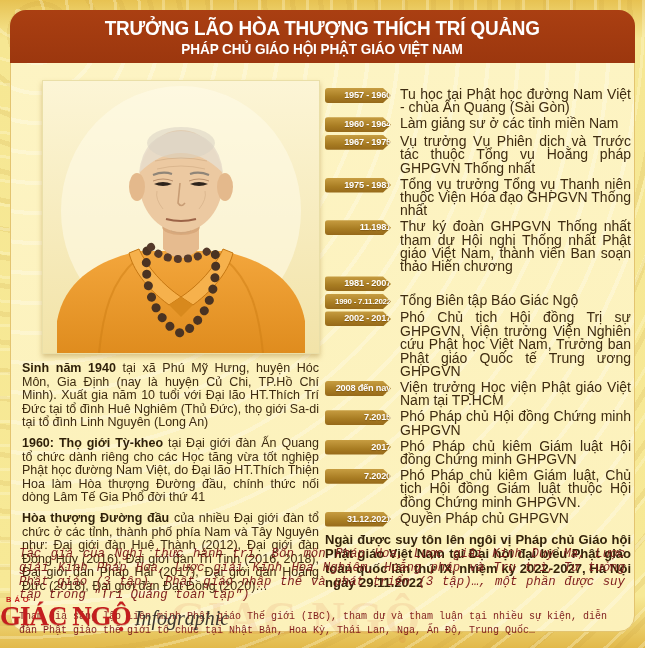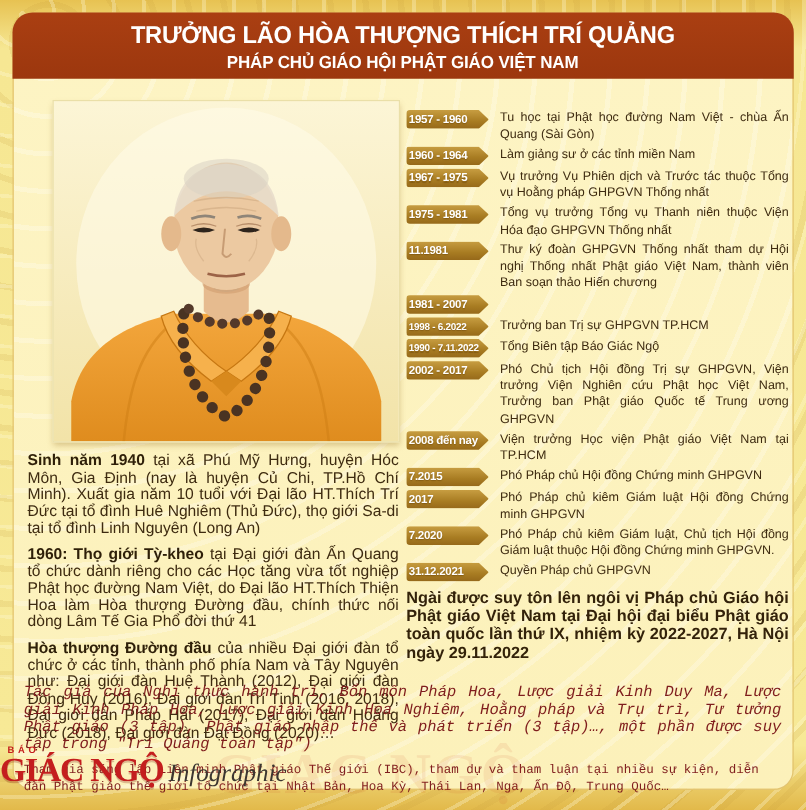--- a/index.html
+++ b/index.html
@@ -37,26 +37,26 @@
   .bio{position:absolute;left:22px;top:362px;width:297px;color:#3e2b10;}
   .bio p{margin:0 0 7px 0;font-size:12.5px;line-height:13.6px;text-align:justify;}
   .bio b{color:#2e1f08;}
 
   .timeline{position:absolute;left:325px;top:88px;width:306px;}
   .t-row{display:flex;align-items:flex-start;gap:9px;margin-bottom:2.5px;}
   .badge{
     flex:0 0 66px;box-sizing:border-box;
     background:linear-gradient(180deg,#c79d41 0%,#a87c22 60%,#96691a 100%);
     color:#fff;font-weight:bold;font-size:9.2px;line-height:13px;
-    text-align:left;padding:1px 0 1px 2px;
+    text-align:right;padding:1px 0 1px 2px;
     border-radius:3px 0 0 3px;letter-spacing:-0.2px;white-space:nowrap;
     clip-path:polygon(0 0, calc(100% - 8px) 0, 100% 50%, calc(100% - 8px) 100%, 0 100%);
     text-shadow:0 1px 1px rgba(90,55,0,.45);
   }
-  .t-text{flex:1;font-size:10px;line-height:13.4px;color:#3e2b10;text-align:justify;}
+  .t-text{flex:1;font-size:14px;line-height:13.4px;color:#3e2b10;text-align:justify;}
   .summary{margin-top:6px;font-size:13px;line-height:14.6px;font-weight:bold;color:#33220a;text-align:justify;}
 
   .footer{position:absolute;left:19px;top:548px;width:606px;color:#7f1d1d;font-family:Liberation Mono, monospace;}
   .works{margin:0 0 7px 0;font-size:12.4px;line-height:13.8px;font-style:italic;text-align:justify;}
   .intl{margin:0;font-size:10px;line-height:13.8px;text-align:left;}
 
   .watermark{
     position:absolute;left:170px;top:592px;width:420px;
     font-family:"Liberation Serif", serif;font-weight:bold;font-size:46px;
     color:rgba(196,60,24,.09);letter-spacing:2px;pointer-events:none;white-space:nowrap;
@@ -173,24 +173,20 @@
 
       <div class="t-row">
         <div class="badge">11.1981</div>
         <div class="t-text">Thư ký đoàn GHPGVN Thống nhất tham dự Hội nghị Thống nhất Phật giáo Việt Nam, thành viên Ban soạn thảo Hiến chương</div>
       </div>
 
       <div class="t-row">
         <div class="badge">1981 - 2007</div>
       </div>
 
-      <div class="t-row">
-        <div class="badge" style="font-size: 7.9px;">1998 - 6.2022</div>
-        <div class="t-text">Trưởng ban Trị sự GHPGVN TP.HCM</div>
-      </div>
 
       <div class="t-row">
         <div class="badge" style="font-size: 7.9px;">1990 - 7.11.2022</div>
         <div class="t-text">Tổng Biên tập Báo Giác Ngộ</div>
       </div>
 
       <div class="t-row">
         <div class="badge">2002 - 2017</div>
         <div class="t-text">Phó Chủ tịch Hội đồng Trị sự GHPGVN, Viện trưởng Viện Nghiên cứu Phật học Việt Nam, Trưởng ban Phật giáo Quốc tế Trung ương GHPGVN</div>
       </div>

